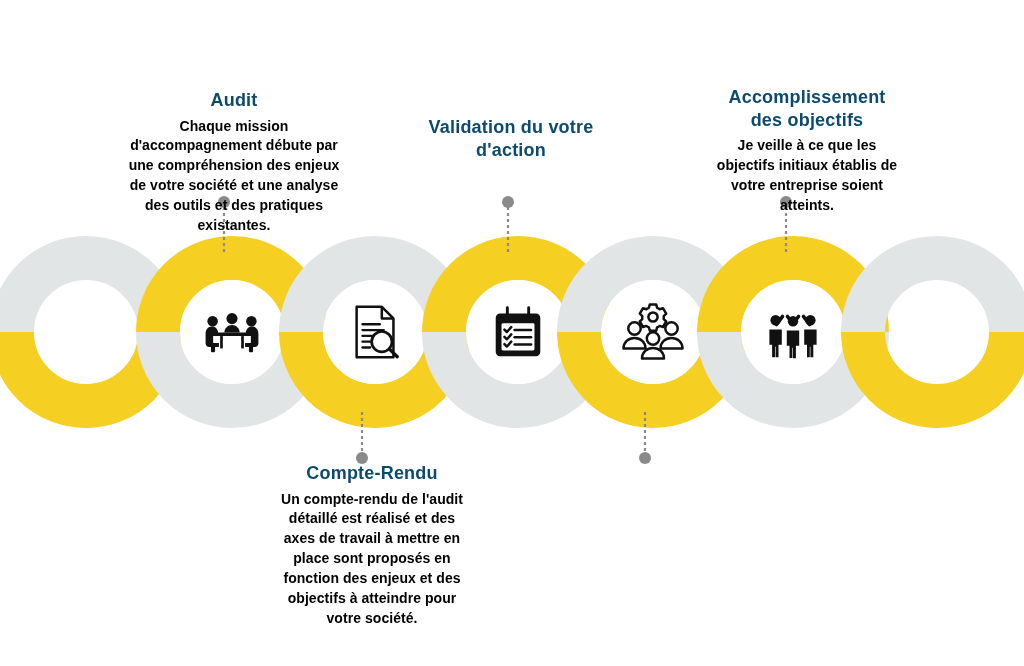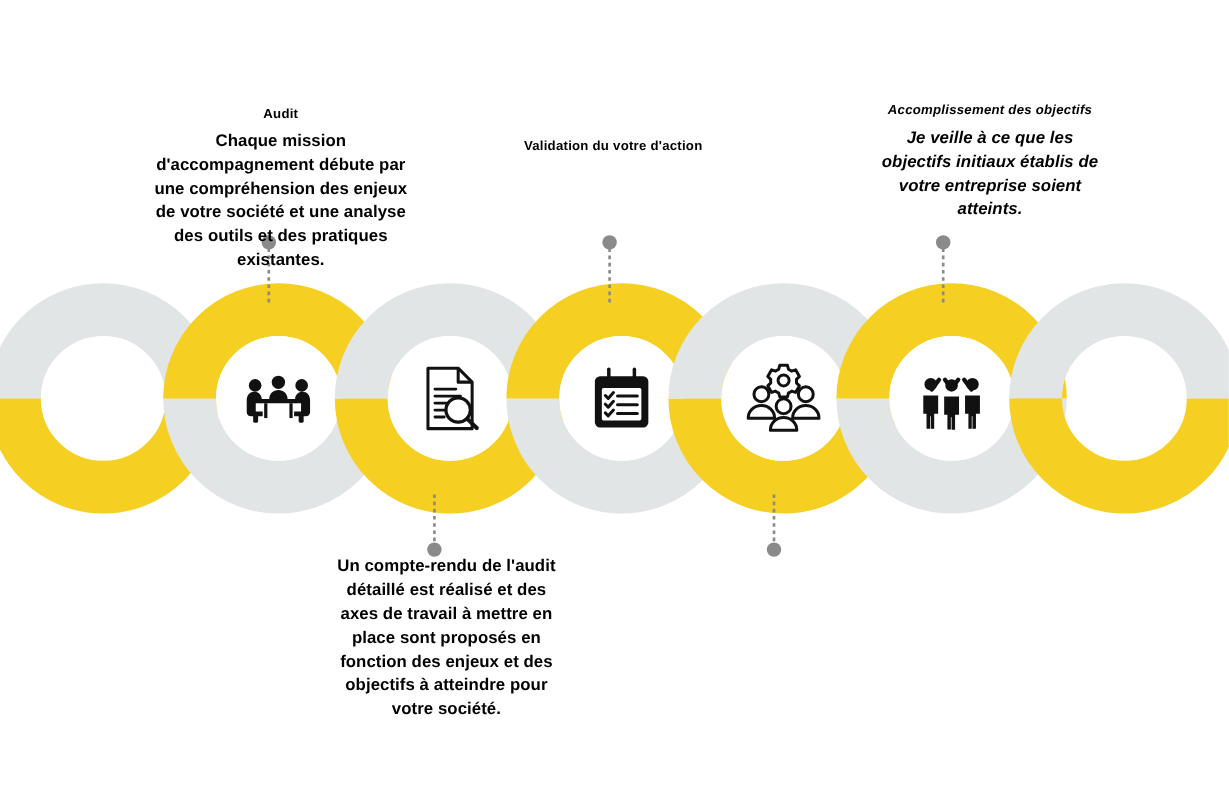--- a/index.html
+++ b/index.html
@@ -17,38 +17,38 @@
 
   
   .label{
     position:absolute;
     text-align:center;
     color:#111111;
     line-height:1.28;
   }
   .label .ttl{
     font-weight:bold;
-    font-size:11px;
+    font-size:18px;
     letter-spacing:.2px;
-    color:#000000;
+    color:#0c4a6e;
     margin:0 0 5px 0;
     line-height:1.25;
   }
   .label .desc{
     font-weight:bold;
     font-size:14px;
     letter-spacing:.05px;
     color:#000;
     margin:0;
     line-height:1.42;
   }
 
   .lbl-audit   {left:126px; top:89px;  width:216px;}
   .lbl-valid   {left:425px; top:116px; width:172px;}
-  .lbl-accomp  {left:730px; top:86px;  width:190px;font-style:italic;}
+  .lbl-accomp  {left:712px; top:86px;  width:190px;}
   .lbl-compte  {left:278px; top:462px; width:188px;}
   .lbl-suivi   {left:566px; top:462px; width:178px;}
 
   .icon-host{position:absolute;display:flex;align-items:center;justify-content:center;}
 </style>
 </head>
 <body>
 
 <div id="stage">
 
@@ -228,17 +228,18 @@
   <div class="label lbl-valid">
     <p class="ttl">Validation du votre d'action</p>
   </div>
 
   <div class="label lbl-accomp">
     <p class="ttl">Accomplissement des objectifs</p>
     <p class="desc">Je veille à ce que les objectifs initiaux établis de votre entreprise soient atteints.</p>
   </div>
 
   <div class="label lbl-compte">
+    <p class="ttl">Compte-Rendu</p>
     <p class="desc">Un compte-rendu de l'audit détaillé est réalisé et des axes de travail à mettre en place sont proposés en fonction des enjeux et des objectifs à atteindre pour votre société.</p>
   </div>
 
 
 </div>
 
 </body></html>

